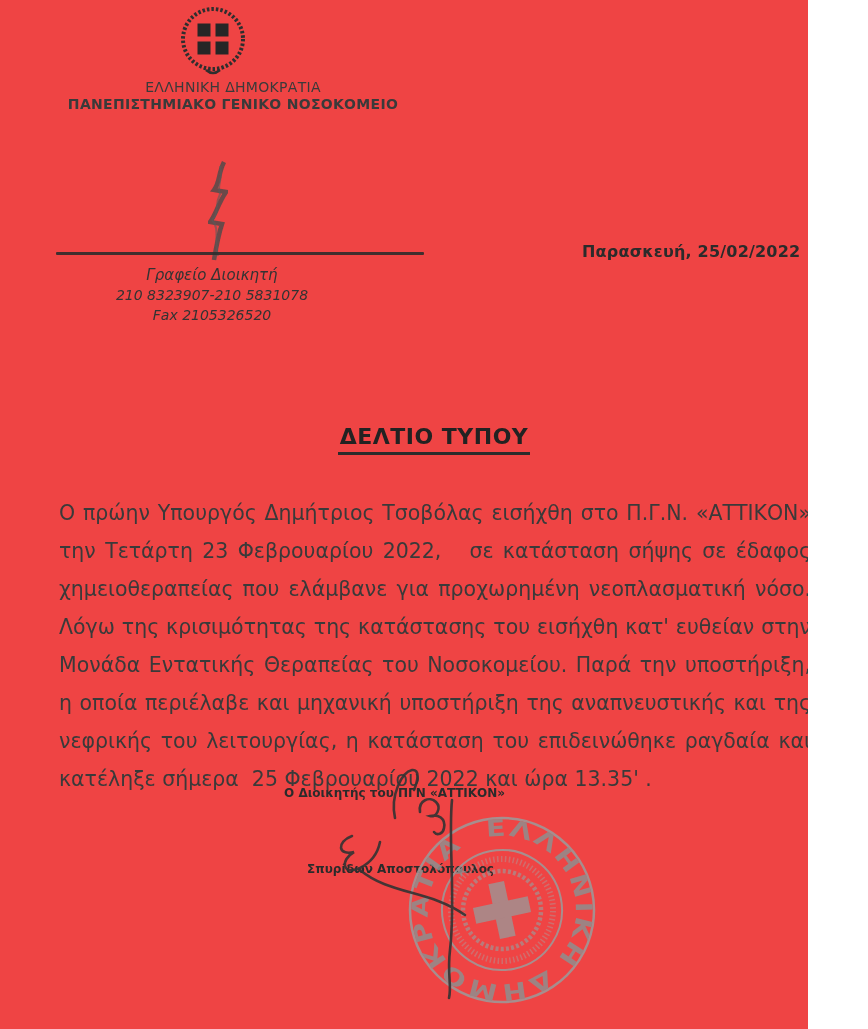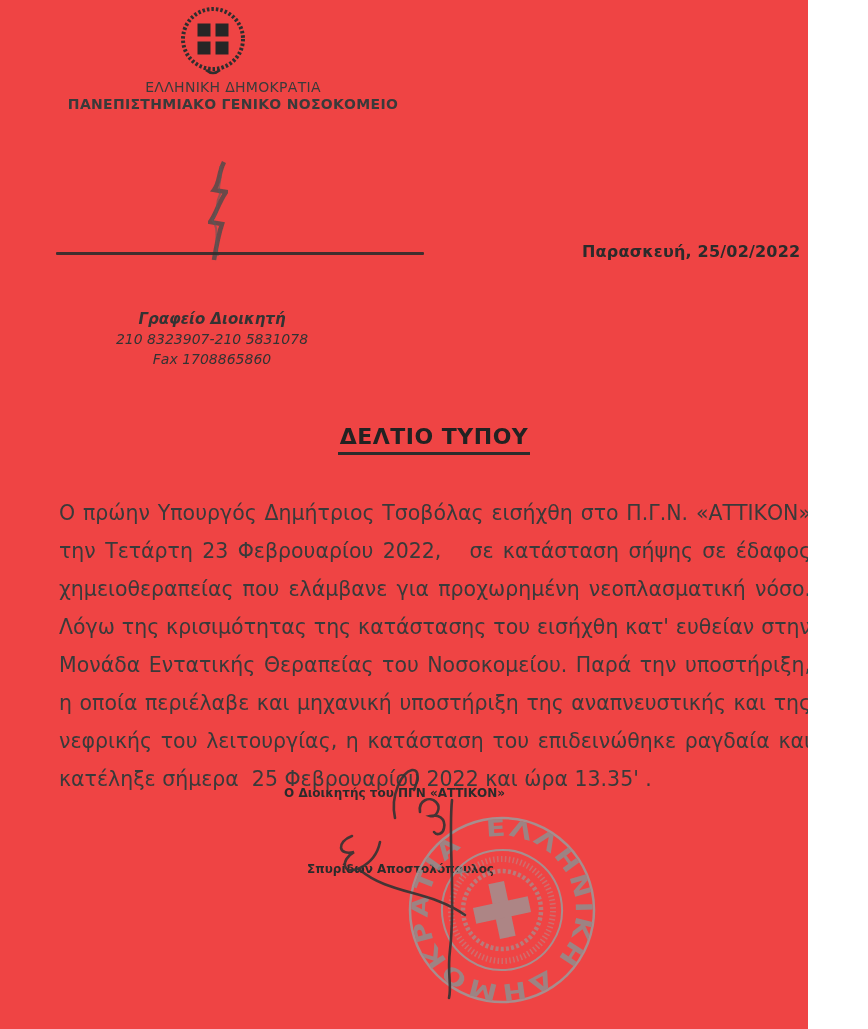--- a/index.html
+++ b/index.html
@@ -16,21 +16,21 @@
   .letterhead{position:absolute;left:33px;top:78px;width:400px;text-align:center;color:#3a3a3a;}
   .lh-line{line-height:16px;margin:1px 0;letter-spacing:0.3px;}
   .lh-1{font-size:14px;}
   .lh-2{font-size:13px;}
   .lh-3{font-size:12.5px;}
   .lh-4{font-size:14px;font-weight:bold;}
   .lh-5{font-size:14px;font-weight:bold;margin-top:2px;}
   .scribble{position:absolute;left:190px;top:160px;width:64px;height:102px;}
   .rule{position:absolute;left:56px;top:252px;width:368px;height:3px;background:#2c2c2c;opacity:.9;border-radius:1px;}
   .contact{position:absolute;left:57px;top:265px;width:310px;text-align:center;font-style:italic;color:#333;}
-  .contact-office{font-size:15px;font-weight:bold;line-height:20px;margin-top:44px;}
+  .contact-office{font-size:15px;font-weight:normal;line-height:20px;}
   .contact-line{font-size:14px;line-height:20px;}
   .contact-email{font-size:14px;line-height:20px;text-decoration:underline;}
   .date-line{position:absolute;left:546px;top:242px;font-size:16px;font-weight:600;letter-spacing:.2px;color:#2b2b2b;margin-left:36px;}
   
   .press-title{position:absolute;left:0;top:424px;width:868px;text-align:center;}
   .press-title span{display:inline-block;font-size:22px;font-weight:bold;letter-spacing:.5px;border-bottom:3px solid #2b2b2b;padding:0 2px 3px 2px;color:#222;}
   
   .body-text{
     position:absolute;left:59px;top:494px;width:752px;
     font-size:20.5px;line-height:38px;color:#3a3a3a;
@@ -75,21 +75,21 @@
     </g>
   </svg>
 
   <div class="rule"></div>
 
   <div class="date-line">Παρασκευή, 25/02/2022</div>
 
   <div class="contact">
     <div class="contact-office">Γραφείο Διοικητή</div>
     <div class="contact-line">210 8323907-210 5831078</div>
-    <div class="contact-line">Fax 1708865860</div>
+    <div class="contact-line">Fax 2105326520</div>
   </div>
 
   <div class="press-title">
     <span>ΔΕΛΤΙΟ ΤΥΠΟΥ</span>
   </div>
 
   <p class="body-text">Ο πρώην Υπουργός Δημήτριος Τσοβόλας εισήχθη στο Π.Γ.Ν. «ΑΤΤΙΚΟΝ» την Τετάρτη 23 Φεβρουαρίου 2022,&nbsp;&nbsp; σε κατάσταση σήψης σε έδαφος χημειοθεραπείας που ελάμβανε για προχωρημένη νεοπλασματική νόσο. Λόγω της κρισιμότητας της κατάστασης του εισήχθη κατ' ευθείαν στην Μονάδα Εντατικής Θεραπείας του Νοσοκομείου. Παρά την υποστήριξη, η οποία περιέλαβε και μηχανική υποστήριξη της αναπνευστικής και της νεφρικής του λειτουργίας, η κατάσταση του επιδεινώθηκε ραγδαία και κατέληξε σήμερα&nbsp; 25 Φεβρουαρίου 2022 και ώρα 13.35' .</p>
 
   <div class="role-line">Ο  Διοικητής του ΠΓΝ  «ΑΤΤΙΚΟΝ»</div>
   <div class="sig-name">Σπυρίδων Αποστολόπουλος</div>

